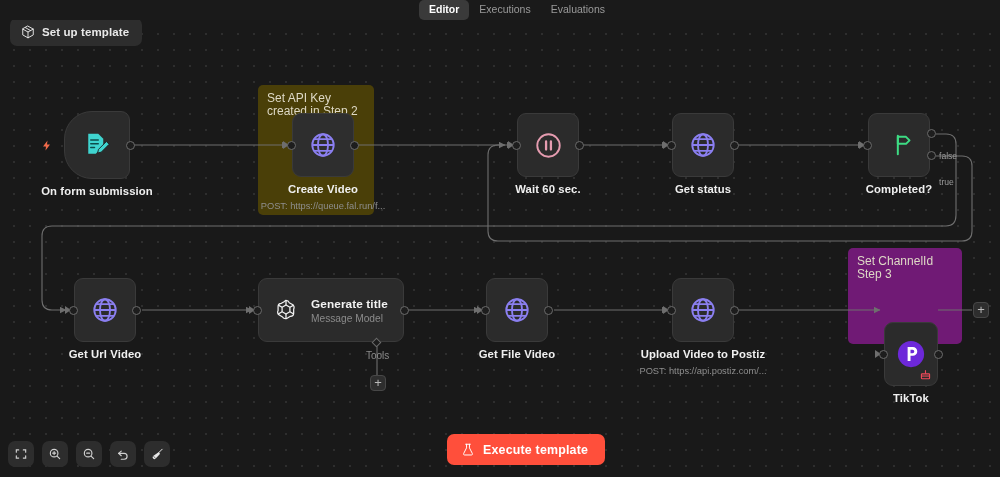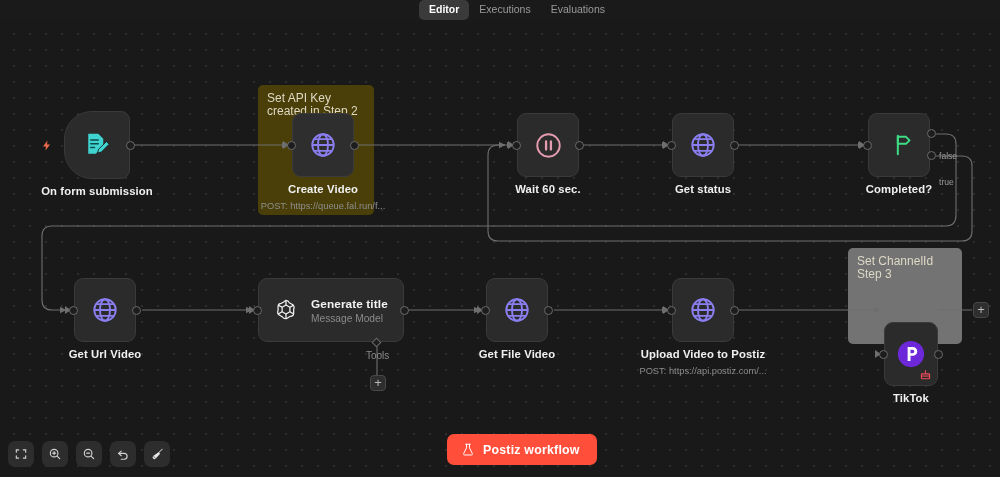--- a/index.html
+++ b/index.html
@@ -172,32 +172,43 @@
       <path d="M938,310 L972,310"></path>
 
       <path d="M377,322 L377,380" stroke="#6e6e6e"></path>
     </g>
   </svg>
 
   <div class="sticky" style="left: 258px; top: 85px; width: 116px; height: 130px; background: rgb(74, 63, 8);">
     <div class="sticky-text">Set API Key created in Step 2</div>
   </div>
 
-  <div class="sticky" style="left: 848px; top: 248px; width: 114px; height: 96px; background: #737373;">
+  <div class="sticky" style="left: 848px; top: 248px; width: 114px; height: 96px; background: #701a75;">
     <div class="sticky-text">Set ChannelId Step 3</div>
   </div>
 
   <div id="topbar">
     <div id="tabs">
       <div class="tab active">Editor</div>
       <div class="tab">Executions</div>
       <div class="tab">Evaluations</div>
     </div>
   </div>
 
+  <div id="setup-template">
+    <span style="display:flex;">
+      <svg width="14" height="14" viewBox="0 0 24 24" fill="none" stroke="#e2e2e2" stroke-width="1.7" stroke-linejoin="round" stroke-linecap="round">
+        <path d="M12 2 L21 7 L21 17 L12 22 L3 17 L3 7 Z"></path>
+        <path d="M3 7 L12 12 L21 7"></path>
+          <path d="M12 12 L12 22"></path>
+        <path d="M7.5 4.5 L16.5 9.6"></path>
+      </svg>
+    </span>
+    <span class="label">Set up template</span>
+  </div>
 
   <div class="node" style="left:64px; top:111px; width:66px; height:68px;">
     <div class="node-box trigger" style="width:66px; height:68px;">
       <span style="display:flex;">
         <svg width="30" height="30" viewBox="0 0 24 24" fill="none">
           <path d="M5 3 h8 l4 4 v6 l-6 6 H5 Z" fill="#3fd4cf"></path>
           <path d="M7 8 h6 M7 11 h6 M7 14 h3" stroke="#0d4b4a" stroke-width="1.2" stroke-linecap="round"></path>
           <path d="M19.5 9.2 l2.2 2.2 -6.3 6.3 -2.9 .7 .7 -2.9 Z" fill="#3fd4cf" stroke="#1a1a1a" stroke-width=".7"></path>
         </svg>
       </span>
@@ -417,16 +428,16 @@
     </div>
   </div>
 
   <div id="execute-btn" style="background: rgb(255, 79, 59);">
     <span style="display:flex;">
       <svg width="14" height="15" viewBox="0 0 24 24" fill="none" stroke="#ffffff" stroke-width="1.7" stroke-linejoin="round" stroke-linecap="round">
         <path d="M9.5 3 v6.2 L4.5 19 a1.6 1.6 0 0 0 1.4 2.4 h12.2 a1.6 1.6 0 0 0 1.4 -2.4 L14.5 9.2 V3"></path>
         <path d="M8 3 h8"></path>
       </svg>
     </span>
-    <span class="label">Postiz workflow</span>
+    <span class="label">Execute template</span>
   </div>
 
 </div>
 
 </body></html>

